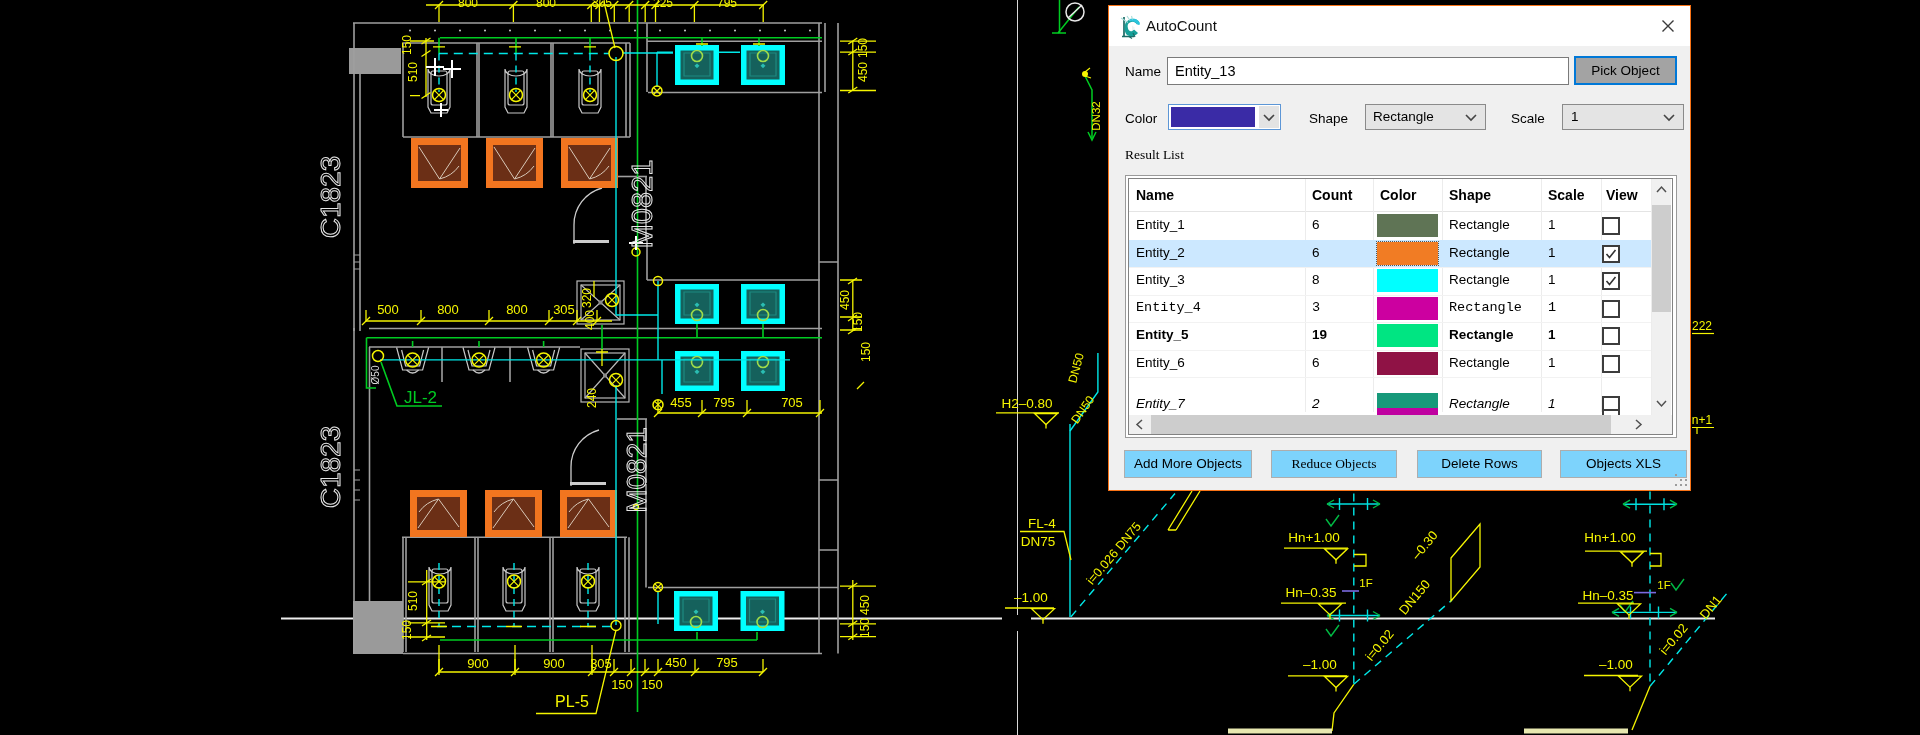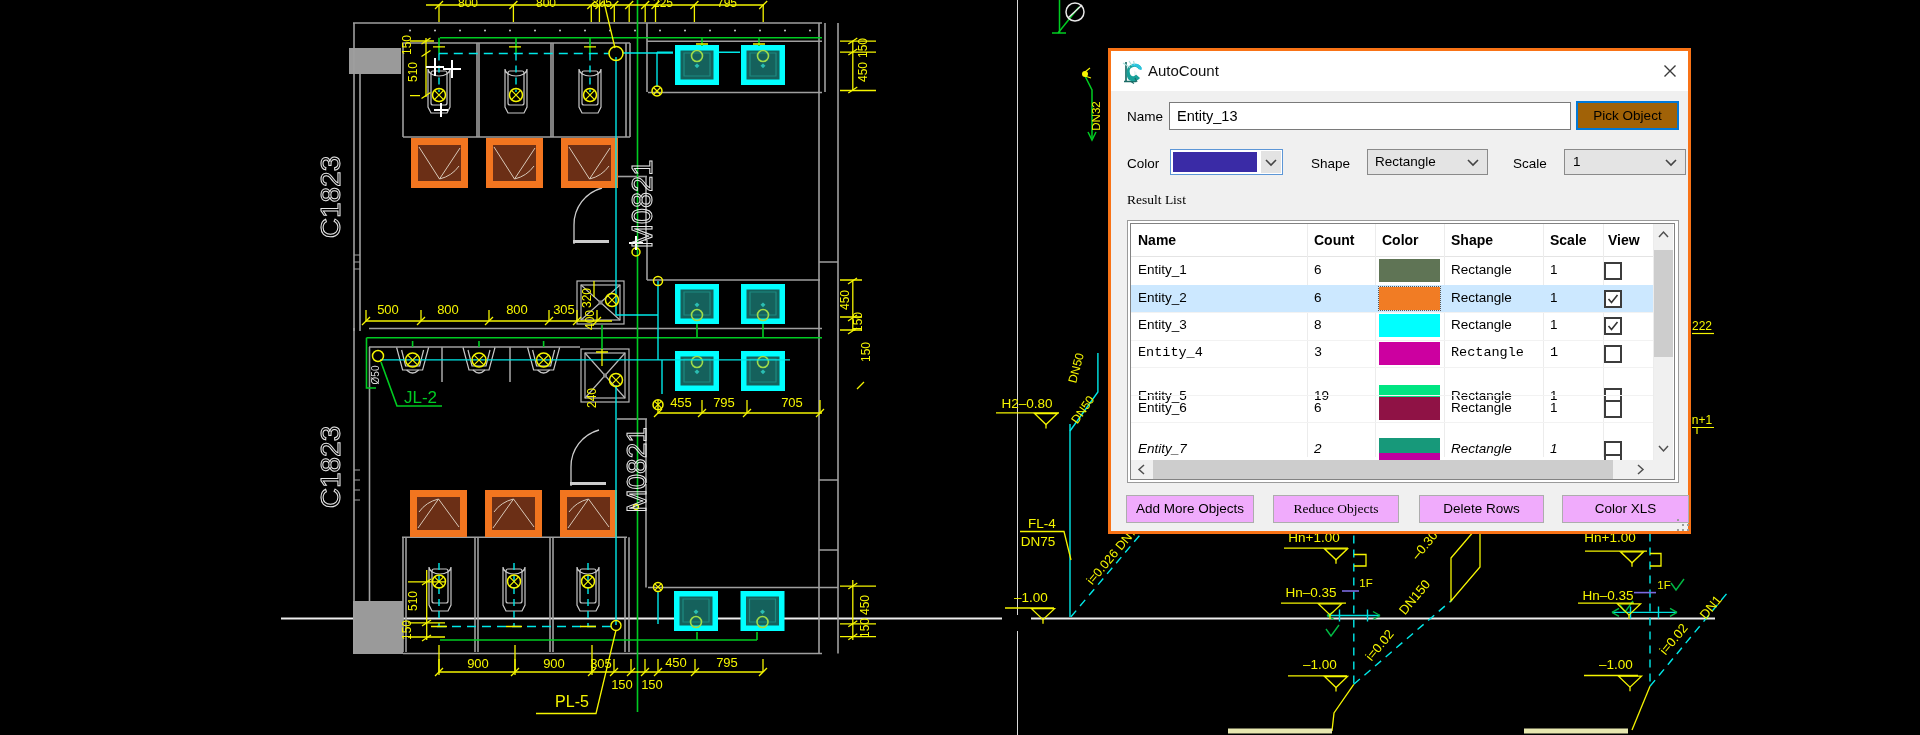--- a/index.html
+++ b/index.html
@@ -1,42 +1,42 @@
 <!DOCTYPE html>
 <html><head>
 <meta charset="utf-8">
 <style>
   html,body{margin:0;padding:0;background:#000;width:1920px;height:735px;overflow:hidden;
     font-family:"Liberation Sans",sans-serif;}
   #stage{position:relative;width:1920px;height:735px;background:#000;}
   #cad{position:absolute;left:0;top:0;}
   #dlg{position:absolute;left:1108px;top:5px;width:583px;height:486px;background:#f0f0f0;
-    border:3px solid #f97316;box-sizing:border-box;font-size:13.5px;color:#000;margin-top:43px;}
+    border:1px solid #f97316;box-sizing:border-box;font-size:13.5px;color:#000;}
   .abs{position:absolute;}
   #titlebar{position:absolute;left:0;top:0;width:100%;height:40px;background:#ffffff;}
   #title{position:absolute;left:37px;top:11px;font-size:15px;color:#101010;}
   #closex{position:absolute;left:546px;top:7px;width:26px;height:26px;}
   .lbl{position:absolute;color:#000;}
   #nameinput{position:absolute;left:58px;top:51px;width:393px;height:26px;background:#fff;
     border:1px solid #7a7a7a;font-size:14.5px;line-height:26px;padding-left:7px;}
-  #pickbtn{position:absolute;left:465px;top:50px;width:99px;height:25px;background:#a16207;
+  #pickbtn{position:absolute;left:465px;top:50px;width:99px;height:25px;background:#a3a3a3;
     border:2px solid #0078d7;text-align:center;line-height:25px;}
   .combo{position:absolute;height:24px;background:#e4e4e4;border:1px solid #8a8a8a;line-height:24px;}
   #tablef{position:absolute;left:16px;top:169px;width:550px;height:261px;background:#fff;
     border:1px solid #9a9a9a;}
   #lv{position:absolute;left:2px;top:2px;width:543px;height:255px;border:1px solid #828282;
     background:#fff;overflow:hidden;}
   .hcell{position:absolute;top:0;height:32px;line-height:32px;font-weight:bold;font-size:14px;}
   .colline{position:absolute;top:0;width:1px;height:233px;background:#ececec;}
   .row{position:absolute;left:0;width:522px;height:27px;}
   .rowline{position:absolute;left:0;width:522px;height:1px;background:#f2f2f2;}
   .rtext{position:absolute;top:5px;font-size:13.5px;}
   .swatch{position:absolute;left:248px;top:2px;width:61px;height:23px;}
   .cb{position:absolute;left:473px;top:5px;width:14px;height:14px;border:2px solid #3c3c3c;background:#fff;}
-  .btn{position:absolute;top:444px;height:26px;background:#f0abfc;border:1px solid #adadad;
+  .btn{position:absolute;top:444px;height:26px;background:#7dd3fc;border:1px solid #adadad;
     text-align:center;line-height:26px;font-size:13.5px;}
   .grip{position:absolute;width:2px;height:2px;background:#9c9c9c;}
 </style>
 </head>
 <body>
 <div id="stage">
 <svg id="cad" width="1920" height="735" viewBox="0 0 1920 735">
       <g id="base">
 <line x1="1017.5" y1="0" x2="1017.5" y2="617.5" stroke="#d8d8d8" stroke-width="1"></line>
 <line x1="1017.5" y1="631" x2="1017.5" y2="735" stroke="#d8d8d8" stroke-width="1"></line>
@@ -630,21 +630,21 @@
             <div class="rowline" style="top:115.5px;"></div>
             <div class="row" style="top:115.5px;font-family:Liberation Mono, monospace;">
               <div class="rtext" style="left:7px;">Entity_4</div>
               <div class="rtext" style="left:183px;">3</div>
               <div class="swatch" style="background:#cc00a0;"></div>
               <div class="rtext" style="left:320px;">Rectangle</div>
               <div class="rtext" style="left:419px;">1</div>
               <div class="cb"></div>
             </div>
             <div class="rowline" style="top:143px;"></div>
-            <div class="row" style="top:159px;">
+            <div class="row" style="top:143px;font-weight:bold;">
               <div class="rtext" style="left:7px;">Entity_5</div>
               <div class="rtext" style="left:183px;">19</div>
               <div class="swatch" style="background:#00e582;"></div>
               <div class="rtext" style="left:320px;">Rectangle</div>
               <div class="rtext" style="left:419px;">1</div>
               <div class="cb"></div>
             </div>
             <div class="rowline" style="top:170.5px;"></div>
             <div class="row" style="top:170.5px;">
               <div class="rtext" style="left:7px;">Entity_6</div>
@@ -687,21 +687,21 @@
         <svg class="abs" style="left:505px;top:3px" width="9" height="13" viewBox="0 0 9 13">
               <polyline points="2,2 7,6.5 2,11" fill="none" stroke="#505050" stroke-width="1.5"></polyline>
             </svg>
       </div>
     </div>
   </div>
 
   <div class="btn" style="left:15px;width:126px;">Add More Objects</div>
   <div class="btn" style="left:162px;width:124px;font-family:Liberation Serif, serif;">Reduce Objects</div>
   <div class="btn" style="left:308px;width:123px;">Delete Rows</div>
-  <div class="btn" style="left:451px;width:125px;">Color XLS</div>
+  <div class="btn" style="left:451px;width:125px;">Objects XLS</div>
 
   <div class="grip" style="left:576px;top:478px;"></div>
   <div class="grip" style="left:571px;top:473px;"></div>
   <div class="grip" style="left:576px;top:473px;"></div>
   <div class="grip" style="left:566px;top:478px;"></div>
   <div class="grip" style="left:571px;top:478px;"></div>
   <div class="grip" style="left:566px;top:468px;"></div>
 </div>
 </div>
 

